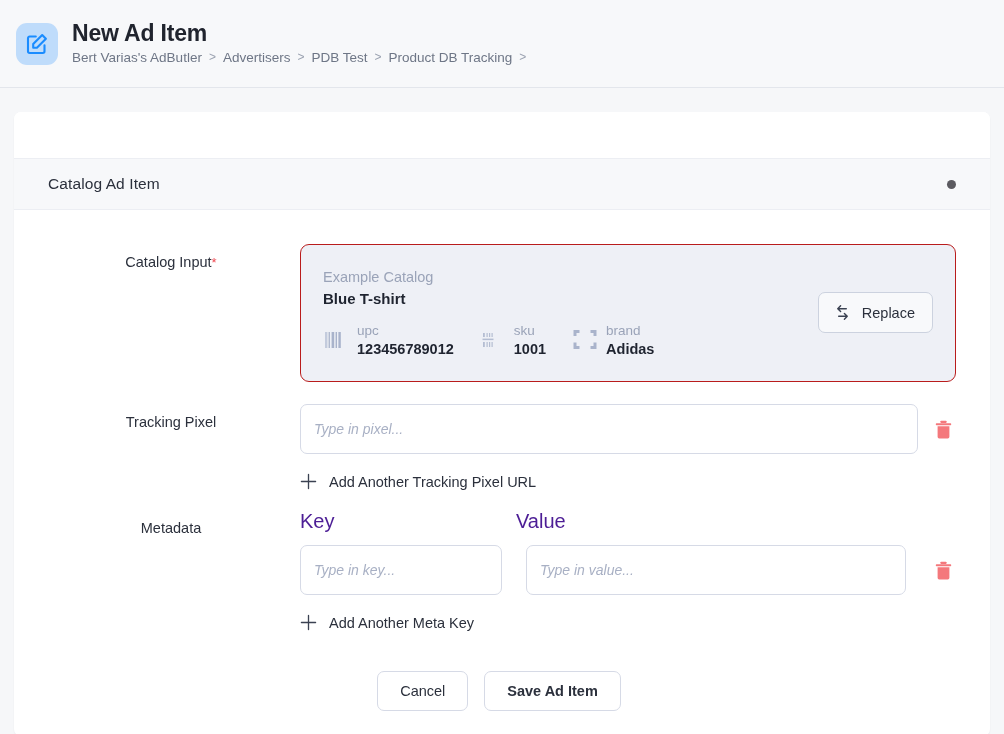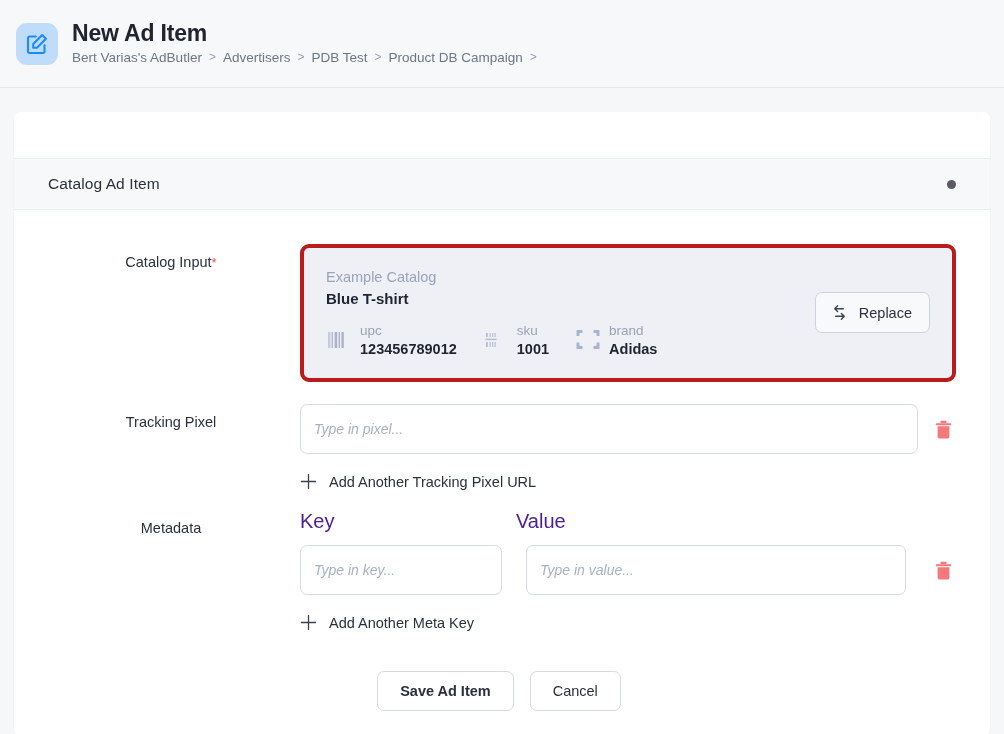--- a/index.html
+++ b/index.html
@@ -95,21 +95,21 @@
     color: #2b303c;
     padding-top: 10px;
     text-align: center;
   }
   .req { color: #ef4a52; font-size: 13px; }
   .row-field { flex: 1; min-width: 0; }
 
   
   .catalog-card {
     background: #eef0f6;
-    border: 4px solid #b91c1c;
+    border: 1px solid #b91c1c;
     border-radius: 9px;
     padding: 19px 22px 20px 22px;
     display: flex;
     align-items: center;
     justify-content: space-between;
     height: 138px;
   }
   .cat-left { display: flex; flex-direction: column; }
   .cat-source {
     font-size: 14.5px;
@@ -228,21 +228,21 @@
   </div>
   <div class="title-block">
     <div class="page-title">New Ad Item</div>
     <div class="breadcrumb">
       <span>Bert Varias's AdButler</span>
       <span class="sep">&gt;</span>
       <span>Advertisers</span>
       <span class="sep">&gt;</span>
       <span>PDB Test</span>
       <span class="sep">&gt;</span>
-      <span>Product DB Campaign</span>
+      <span>Product DB Tracking</span>
       <span class="sep">&gt;</span>
     </div>
   </div>
 </div>
 
 <div class="page-body">
   <div class="card">
 
     <div class="card-top-pad"></div>
 
@@ -370,19 +370,19 @@
           <button class="add-link">
             <svg width="17" height="17" viewBox="0 0 18 18">
               <path d="M9 1.5V16.5M1.5 9H16.5" stroke="#3b4252" stroke-width="1.4" stroke-linecap="round"></path>
             </svg>
             <span>Add Another Meta Key</span>
           </button>
         </div>
       </div>
 
       <div class="actions">
+        <button class="btn">Cancel</button>
         <button class="btn primary">Save Ad Item</button>
-        <button class="btn">Cancel</button>
       </div>
 
     </div>
   </div>
 </div>
 
 </body></html>

